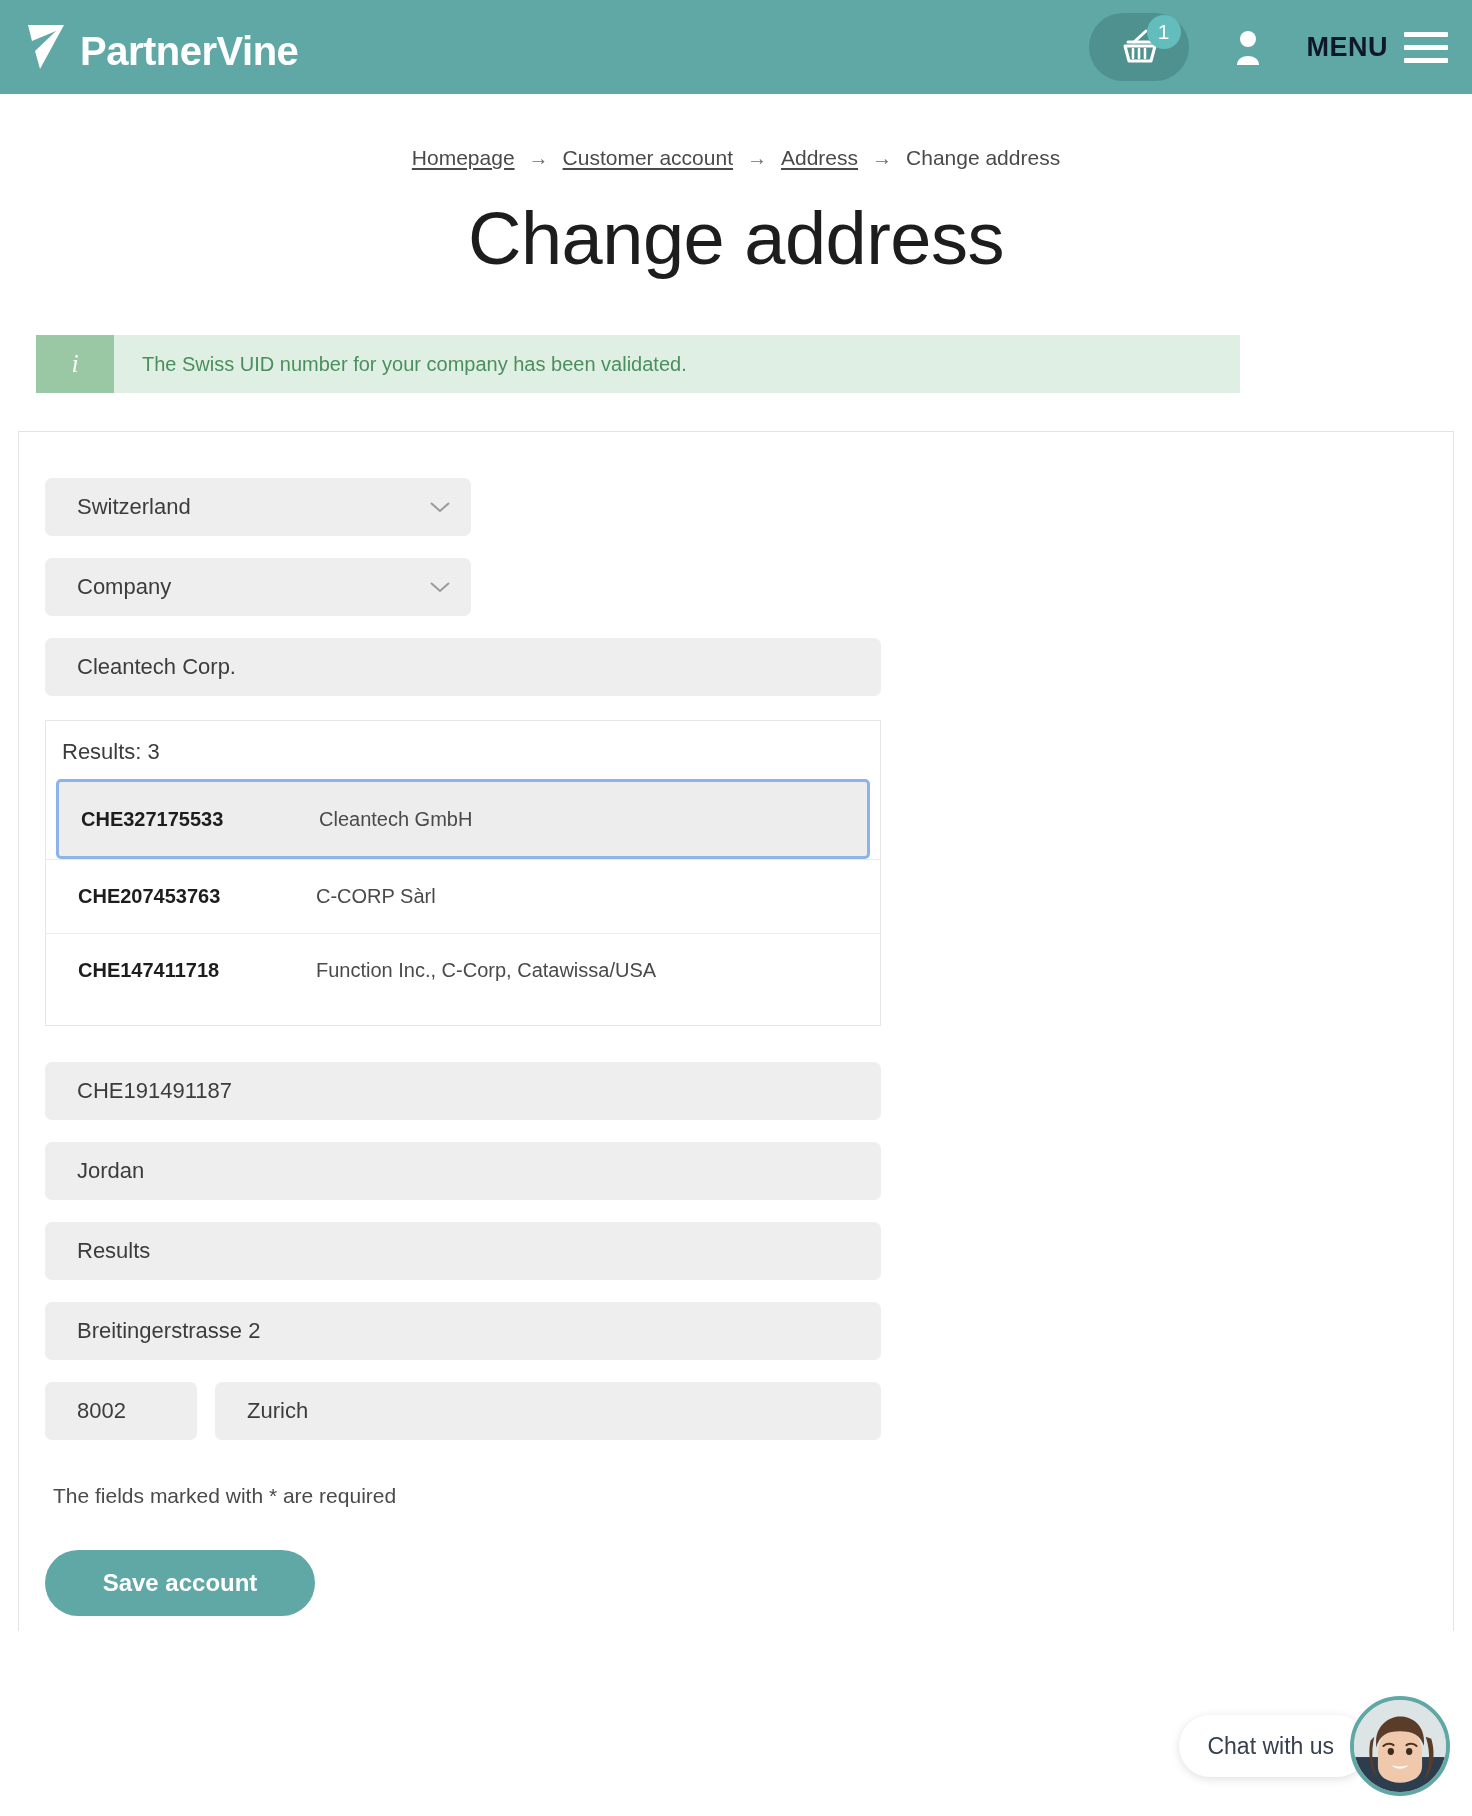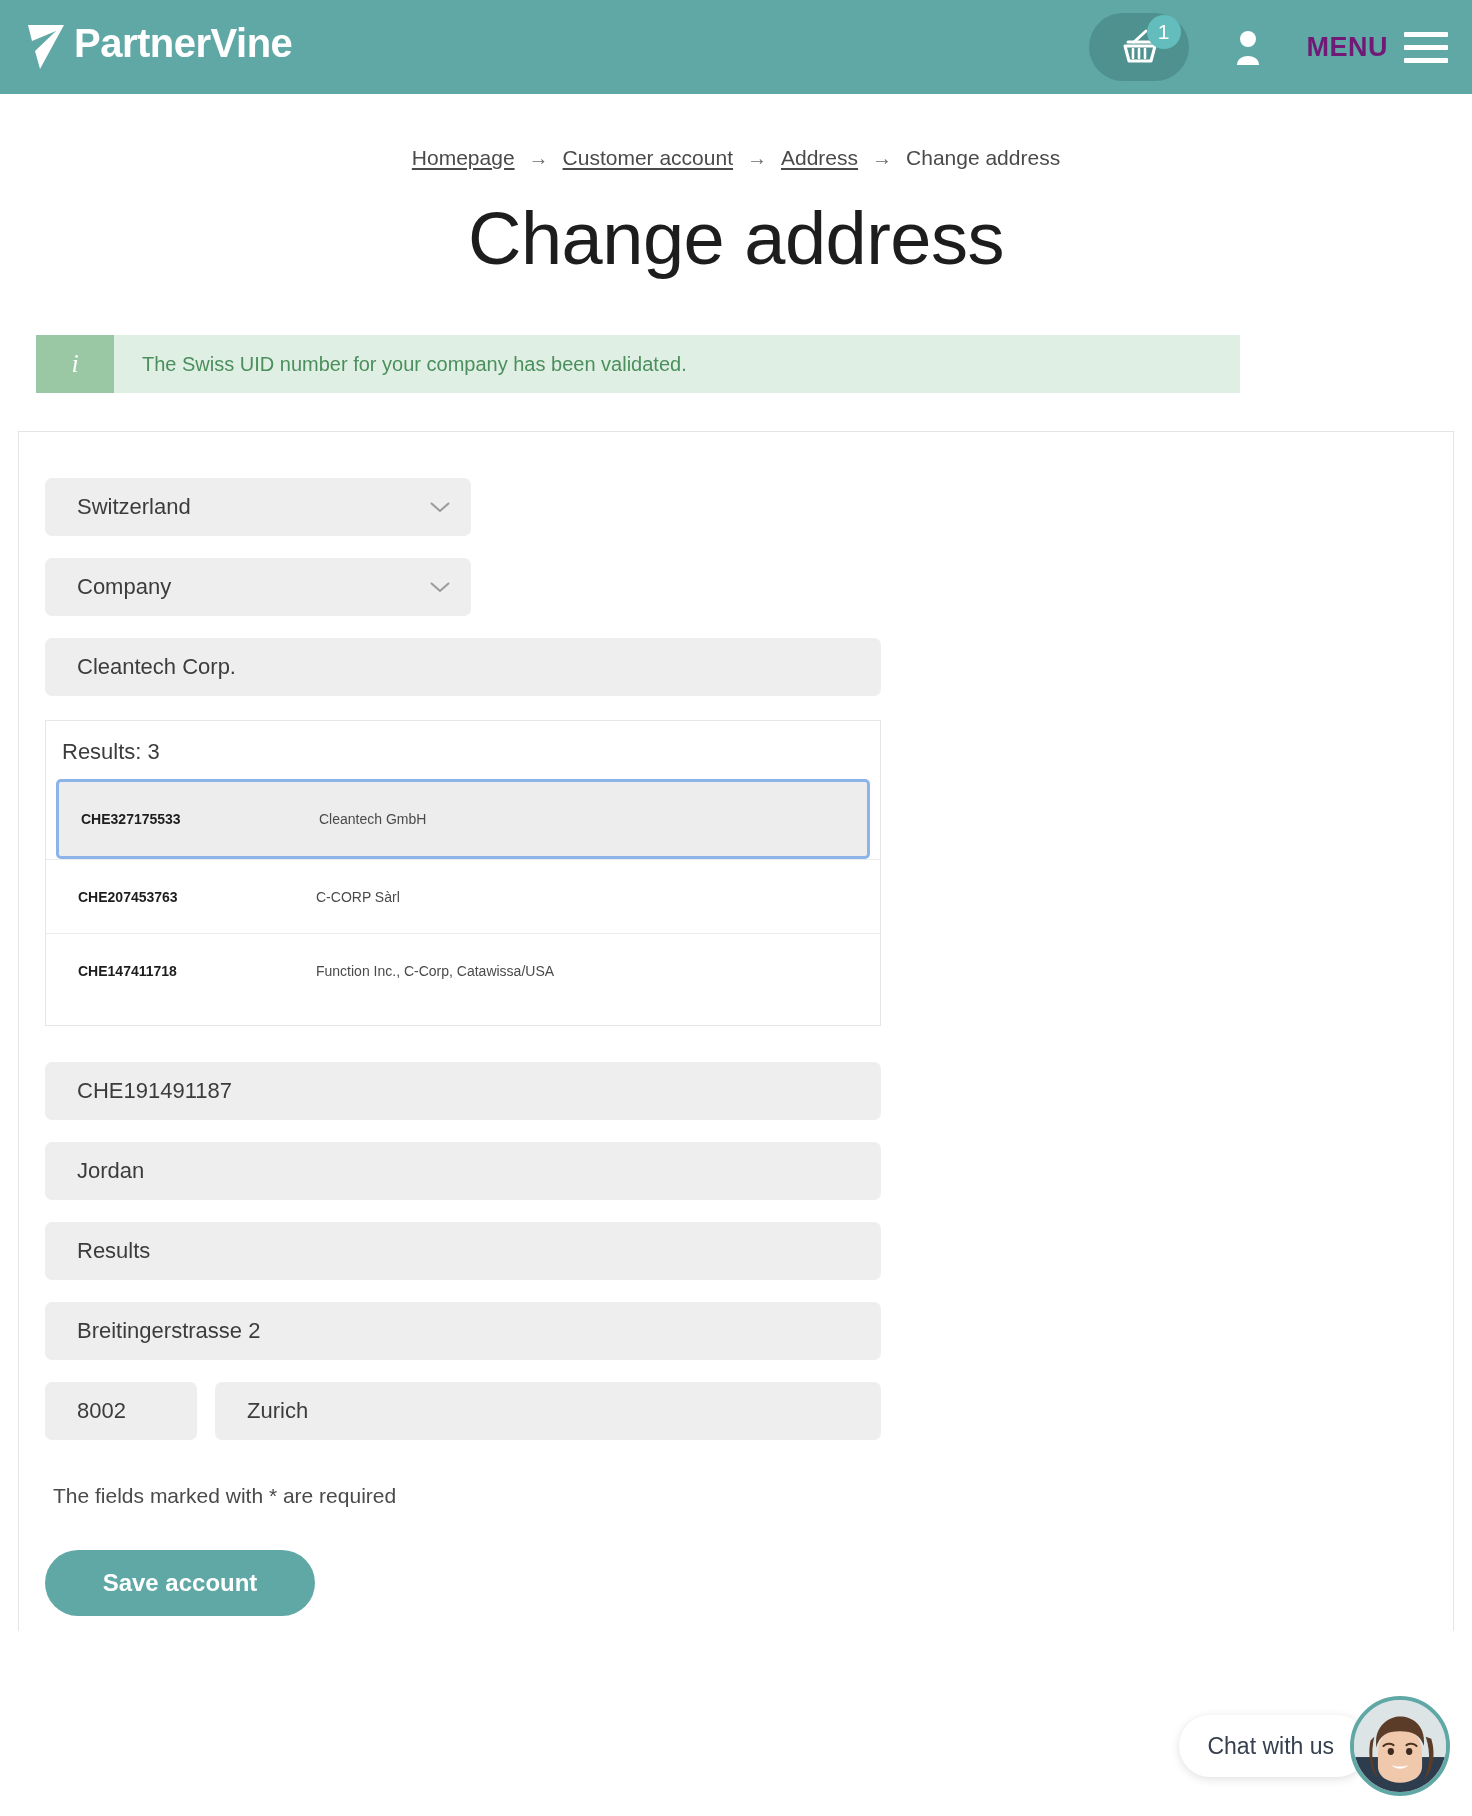--- a/index.html
+++ b/index.html
@@ -14,21 +14,21 @@
 
   
   .site-header {
     height: 94px;
     background: #5fa8a5;
     display: flex;
     align-items: center;
     padding: 0 24px 0 26px;
     position: relative;
   }
-  .brand { display: flex; align-items: flex-start; gap: 8px; }
+  .brand { display: flex; align-items: flex-end; gap: 14px; }
   .brand-mark { width: 40px; height: 48px; display: block; }
   .brand-name {
     color: #ffffff;
     font-size: 40px;
     font-weight: bold;
     letter-spacing: -0.5px;
     line-height: 1;
   }
   .header-right {
     margin-left: auto;
@@ -65,21 +65,21 @@
     padding: 0 8px;
   }
   .account-icon { width: 30px; height: 36px; display: block; cursor: pointer; }
   .menu-toggle {
     display: flex;
     align-items: center;
     gap: 16px;
     cursor: pointer;
   }
   .menu-label {
-    color: #701a75;
+    color: #0f172a;
     font-size: 27px;
     font-weight: bold;
     letter-spacing: 0.5px;
   }
   .hamburger { display: flex; flex-direction: column; gap: 8px; }
   .hamburger span {
     display: block;
     width: 44px;
     height: 5px;
     background: #ffffff;
@@ -190,21 +190,21 @@
   .results-count {
     font-size: 22px;
     color: #3c3c3c;
     padding: 0 0 14px 16px;
   }
   .result-row {
     display: flex;
     align-items: center;
     height: 74px;
     padding: 0 16px 0 32px;
-    font-size: 14px;
+    font-size: 20px;
     cursor: pointer;
     border-top: 1px solid #ececec;
   }
   .result-row:first-of-type { border-top: none; }
   .result-row.selected {
     background: #ededed;
     border: 3px solid #8cb4e8;
     border-radius: 5px;
     margin: 0 10px;
     padding-left: 22px;

